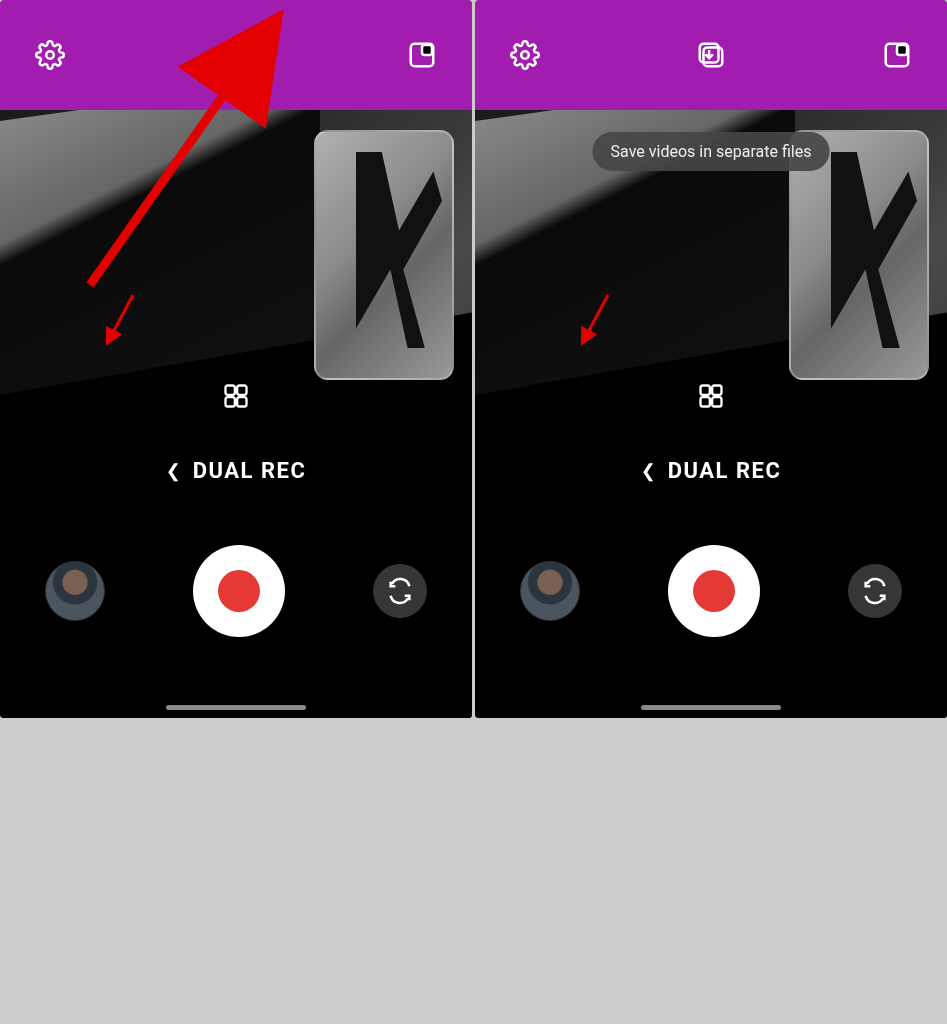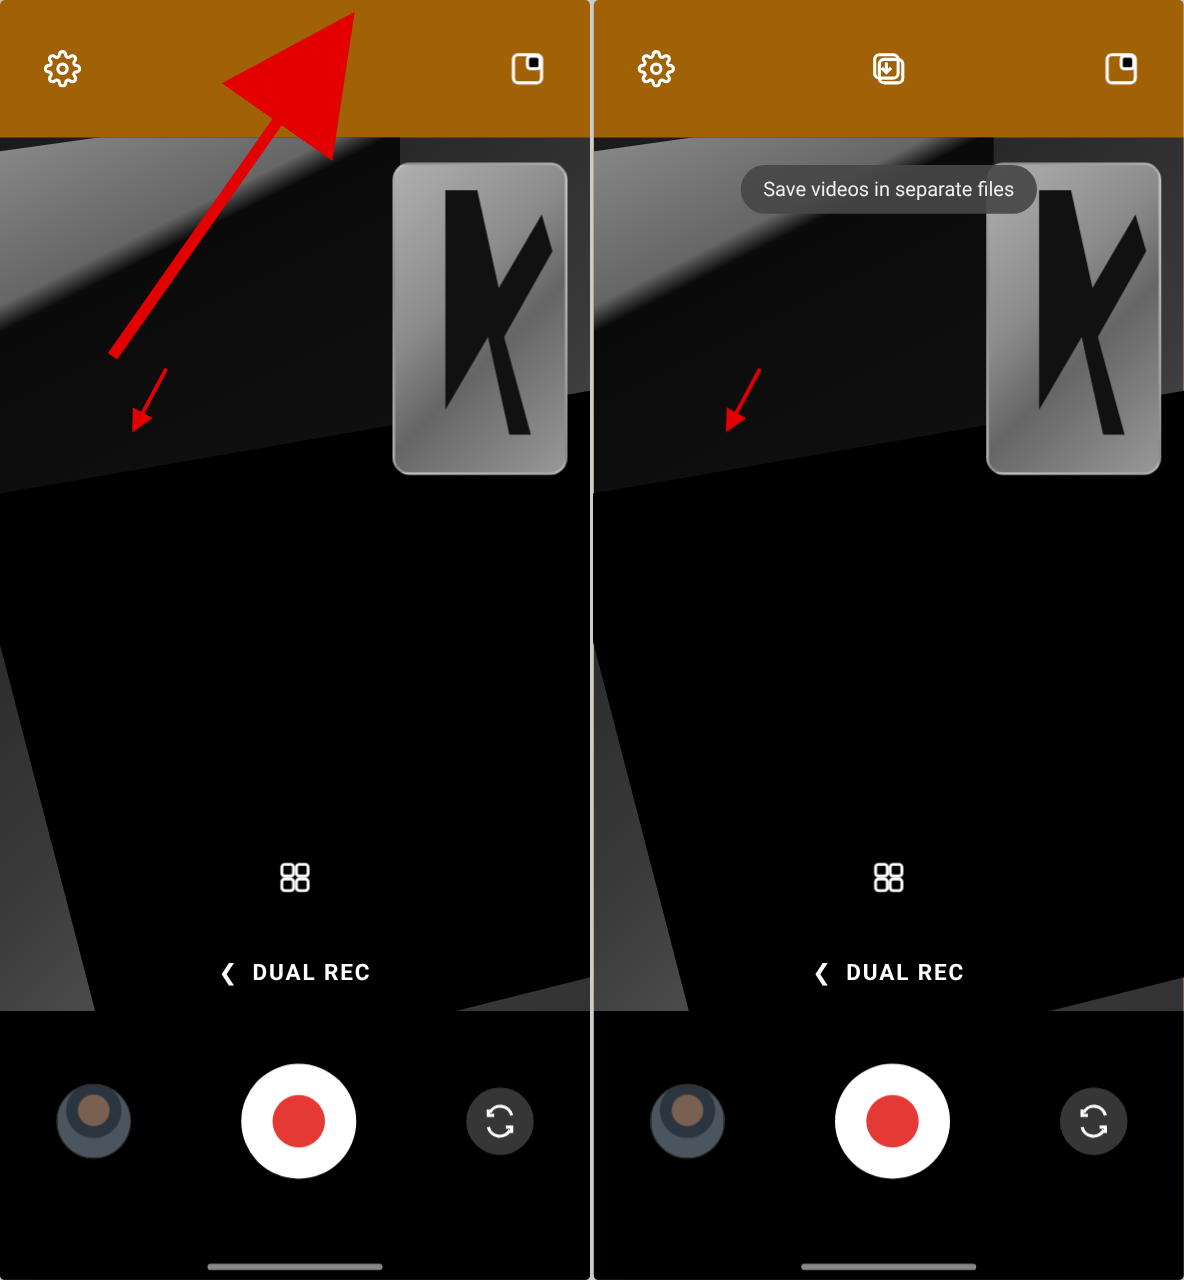--- a/index.html
+++ b/index.html
@@ -7,22 +7,22 @@
     width: 947px;
     height: 1024px;
     background: #ccc;
     font-family: -apple-system, BlinkMacSystemFont, "Segoe UI", Roboto, sans-serif;
     display: flex;
     gap: 3px;
     overflow: hidden;
   }
   .phone {
     width: 472px;
-    height: 1024px;
-    background: #a16207;
+    height: 718px;
+    background: #a21caf;
     position: relative;
     border-radius: 4px;
     overflow: hidden;
   }
   .top-bar {
     position: absolute;
     top: 0; left: 0; right: 0;
     height: 110px;
     display: flex;
     align-items: center;
@@ -108,21 +108,21 @@
     left: 0; right: 0;
     bottom: 235px;
     display: flex;
     justify-content: center;
     align-items: center;
     gap: 12px;
     z-index: 5;
   }
   .mode-label {
     color: #fff;
-    font-size: 18px;
+    font-size: 22px;
     font-weight: 700;
     letter-spacing: 1.5px;
   }
   .chev { color: #fff; font-size: 18px; }
   .bottom-bar {
     position: absolute;
     left: 0; right: 0;
     bottom: 0;
     height: 215px;
     background: #000;

